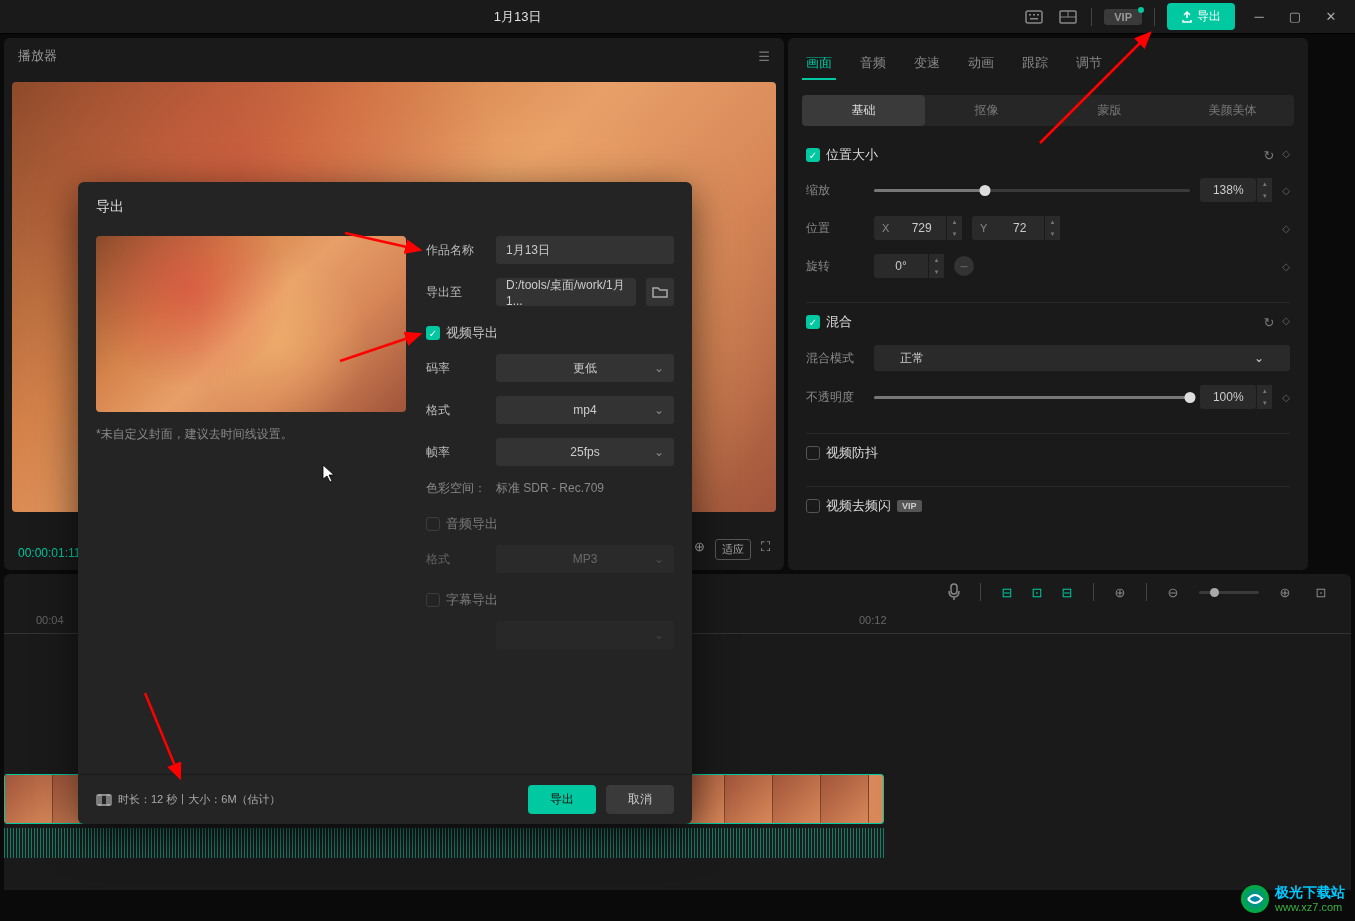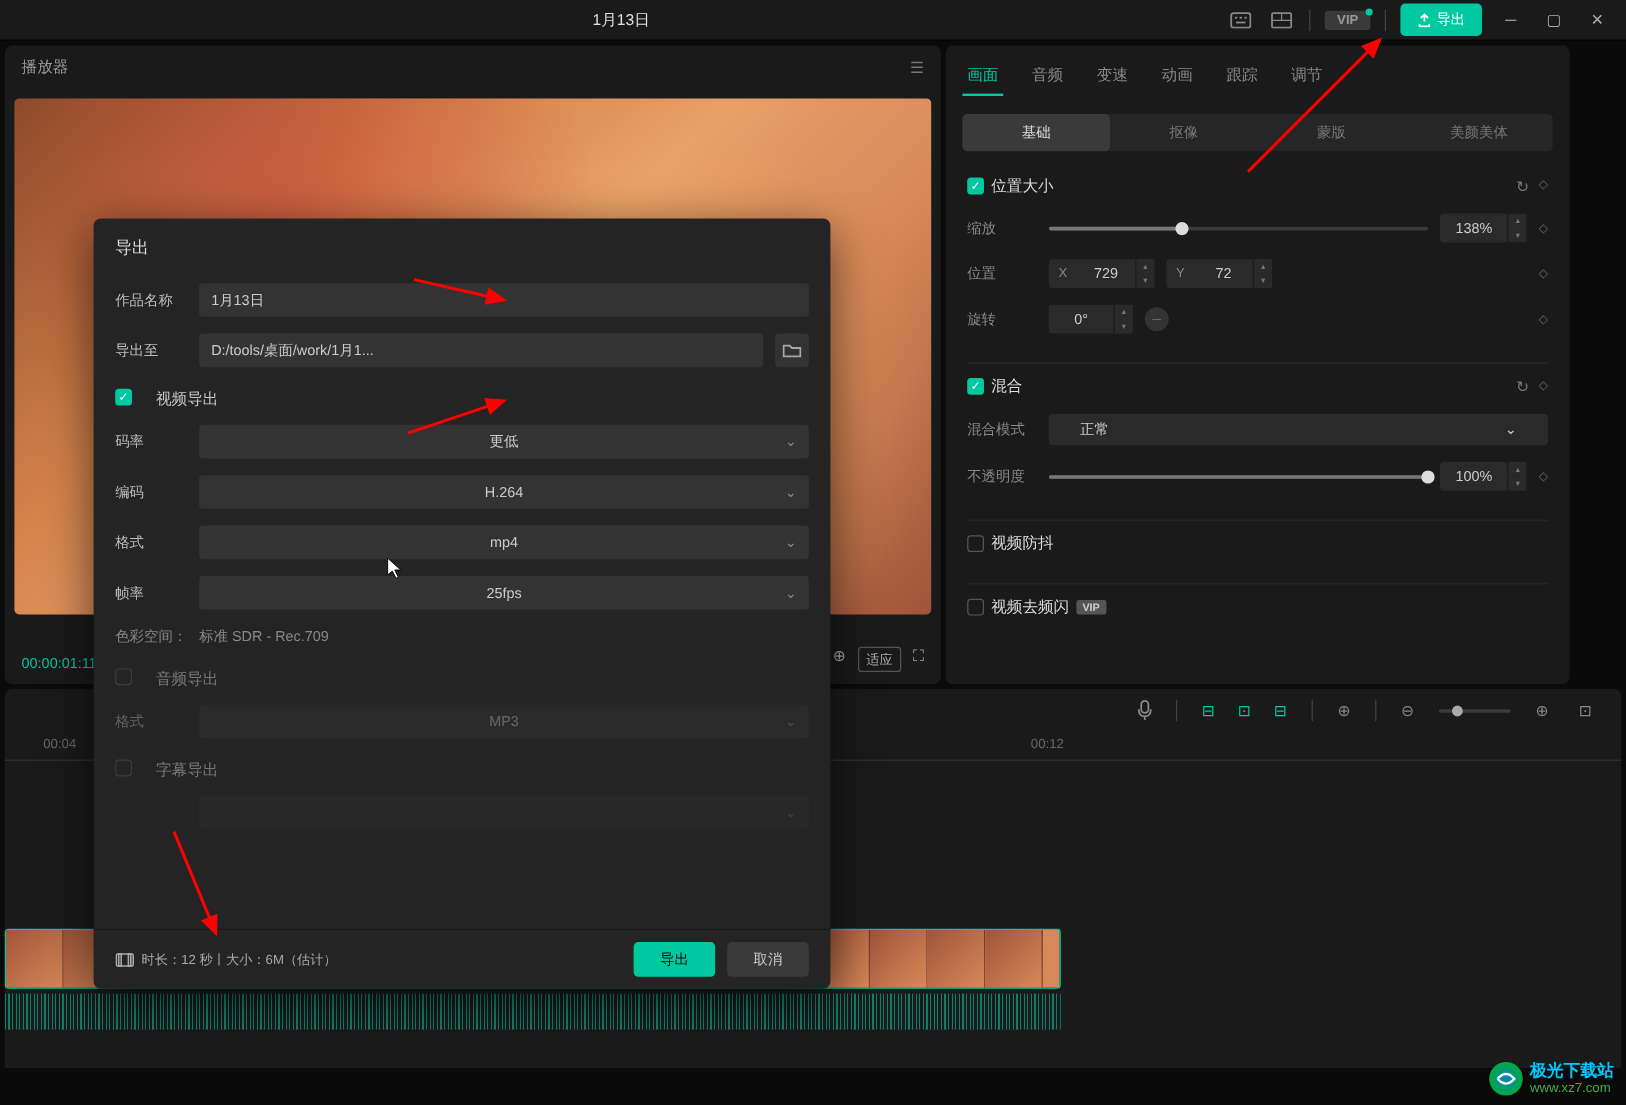--- a/index.html
+++ b/index.html
@@ -80,21 +80,21 @@
     .dialog-thumb { width: 310px; height: 176px; background: linear-gradient(135deg, #8b4a2a 0%, #d4824a 30%, #e8a068 50%, #d88858 70%, #a0543a 100%); border-radius: 4px; position: relative; overflow: hidden; }
     .dialog-thumb::before { content: ''; position: absolute; inset: 0; background: radial-gradient(circle at 30% 30%, rgba(220,60,60,0.5), transparent 40%), radial-gradient(circle at 60% 60%, rgba(255,200,120,0.4), transparent 40%); }
     .dialog-hint { color: #888; font-size: 12px; margin-top: 14px; }
     .dialog-form { flex: 1; }
     .form-row { display: flex; align-items: center; margin-bottom: 14px; gap: 10px; }
     .form-label { width: 60px; color: #bbb; font-size: 12px; }
     .form-input { flex: 1; height: 28px; background: #333; border-radius: 3px; padding: 0 10px; color: #ccc; font-size: 12px; display: flex; align-items: center; }
     .form-select { flex: 1; height: 28px; background: #333; border-radius: 3px; padding: 0 10px; color: #ccc; font-size: 12px; display: flex; align-items: center; justify-content: center; position: relative; }
     .form-select::after { content: '⌄'; position: absolute; right: 10px; color: #888; }
     .folder-btn { width: 28px; height: 28px; background: #333; border-radius: 3px; display: flex; align-items: center; justify-content: center; color: #aaa; }
-    .form-section { margin: 18px 0 12px; display: flex; gap: 20px; }
+    .form-section { margin: 18px 0 12px; display: flex; align-items: center; gap: 6px; }
     .form-section.disabled { opacity: 0.5; }
     .dialog-footer { position: absolute; bottom: 0; left: 0; right: 0; height: 50px; border-top: 1px solid #1a1a1a; display: flex; align-items: center; padding: 0 18px; }
     .footer-info { display: flex; align-items: center; gap: 6px; color: #aaa; font-size: 11px; }
     .footer-btns { margin-left: auto; display: flex; gap: 10px; }
     .btn { padding: 6px 22px; border-radius: 4px; font-size: 12px; cursor: pointer; }
     .btn-primary { background: #00c8a0; color: #0a0a0a; }
     .btn-secondary { background: #3a3a3a; color: #ccc; }
     
     
     .arrow { position: absolute; pointer-events: none; z-index: 200; }
@@ -345,20 +345,24 @@
       <div class="clip-thumb"></div>
         <div class="clip-thumb"></div>
     </div>
   </div>
   <div class="audio-track" style="width:880px"></div>
 </div>
 
 <div class="dialog">
   <div class="dialog-title">导出</div>
   <div class="dialog-body">
+    <div class="dialog-preview">
+      <div class="dialog-thumb"></div>
+      <div class="dialog-hint">*未自定义封面，建议去时间线设置。</div>
+    </div>
     <div class="dialog-form">
       <div class="form-row">
         <span class="form-label">作品名称</span>
         <div class="form-input">1月13日</div>
       </div>
       <div class="form-row">
         <span class="form-label">导出至</span>
         <div class="form-input">D:/tools/桌面/work/1月1...</div>
         <div class="folder-btn">
           <svg width="16" height="14" viewBox="0 0 16 14" fill="none" stroke="currentColor" stroke-width="1.5">
@@ -367,24 +371,20 @@
         </div>
       </div>
 
       <div class="form-section">
         <span class="checkbox checked"></span>
         <span>视频导出</span>
       </div>
       <div class="form-row">
         <span class="form-label">码率</span>
         <div class="form-select">更低</div>
-      </div>
-      <div class="form-row">
-        <span class="form-label">编码</span>
-        <div class="form-select">H.264</div>
       </div>
       <div class="form-row">
         <span class="form-label">格式</span>
         <div class="form-select">mp4</div>
       </div>
       <div class="form-row">
         <span class="form-label">帧率</span>
         <div class="form-select">25fps</div>
       </div>
       <div class="form-row" style="color:#888;font-size:12px">

